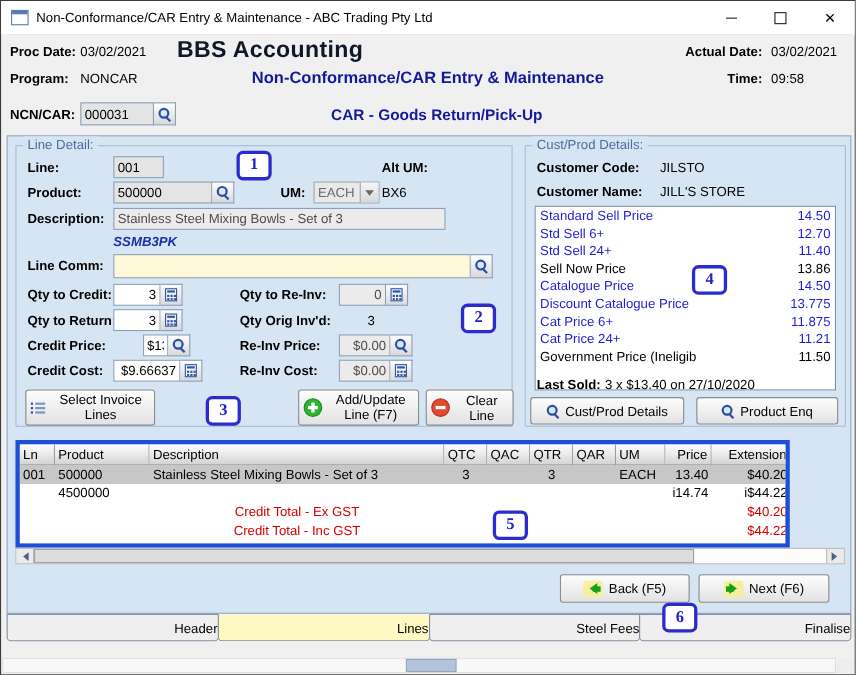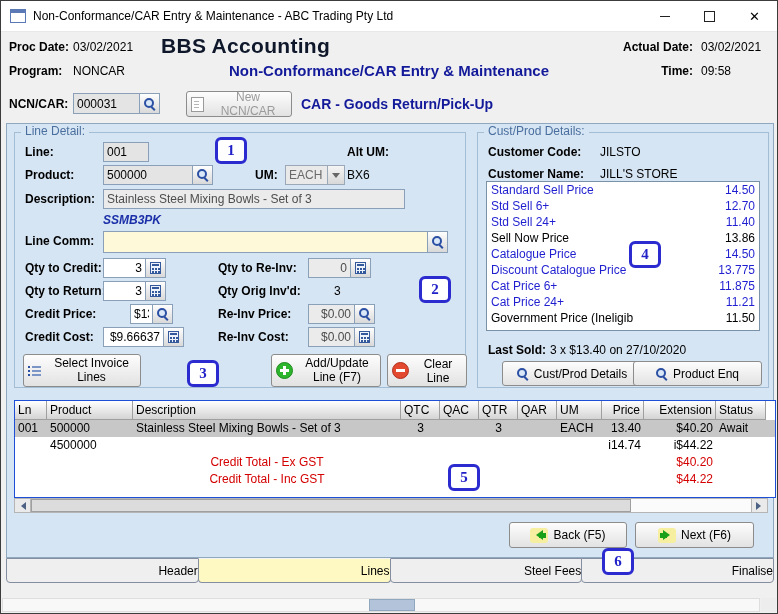--- a/index.html
+++ b/index.html
@@ -78,22 +78,22 @@
   .gb-title{position:absolute;top:-9px;left:6px;background:#d6e5f3;padding:0 4px;color:#4a6f9f;font-size:12px;}
   .lab{position:absolute;font-weight:bold;white-space:nowrap;}
   .val{position:absolute;white-space:nowrap;}
   .prodcode{color:#1b2fa8;font-weight:bold;font-style:italic;}
   
   .listbox{position:absolute;background:#fff;border:1px solid #7a92a8;box-sizing:border-box;overflow:hidden;}
   .lrow{display:flex;justify-content:space-between;height:16px;line-height:16px;padding:0 4px;color:#1f1fd0;cursor:default;}
   .lrow .ll{white-space:nowrap;overflow:hidden;}
   .lrow.dark{color:#000;}
   
-  .tbl{position:absolute;left:7px;top:276px;width:762px;height:98px;background:#fff;
-    border:1px solid #1d4ed8;box-sizing:border-box;overflow:hidden;}
+  .tbl{position:absolute;left:7px;top:276px;width:704px;height:98px;background:#fff;
+    border:4px solid #1d4ed8;box-sizing:border-box;overflow:hidden;}
   .thead{display:flex;height:19px;box-sizing:border-box;}
   .th{background:linear-gradient(#ffffff,#d4d4d4);border-right:1px solid #9f9f9f;border-bottom:1px solid #9f9f9f;
     padding:2px 3px;box-sizing:border-box;white-space:nowrap;overflow:hidden;flex:none;}
   .trow{display:flex;height:17px;line-height:16px;}
   .trow.sel{background:#c7c7c7;}
   .trow.red{color:#d40000;}
   .td{padding:0 3px;box-sizing:border-box;white-space:nowrap;overflow:hidden;flex:none;}
   .c-ln{width:32px;}.c-prod{width:86px;}.c-desc{width:268px;}.c-q{width:39px;}
   .c-um{width:45px;}.c-price{width:42px;}.c-ext{width:72px;}.c-status{width:50px;}
   .ar{text-align:right;}.ac{text-align:center;}
@@ -163,24 +163,20 @@
 
   <div class="kv" style="left:8px;top:96px">
     <span class="b">NCN/CAR:</span>
   </div>
   <div class="field" style="left:72px;top:92px;width:88px">
     <input class="inp gray" style="width: 67px;" readonly="" value="000031">
     <span class="fbtn">
         <span class="mag-icon"></span>
       </span>
   </div>
-  <button class="btn disabled" style="left:185px;top:90px;width:106px;height:26px">
-    <span class="newdoc-icon"></span>
-    <span>New NCN/CAR</span>
-  </button>
   <div class="car-type" style="left:300px;top:95px">CAR - Goods Return/Pick-Up</div>
 
   <div class="page">
 
     <div class="groupbox" style="left:7px;top:8px;width:452px;height:256px">
       <span class="gb-title">Line Detail:</span>
 
       <span class="lab" style="left:10px;top:12px">Line:</span>
       <div class="field" style="left:88px;top:9px;width:46px;height:20px">
         <input class="inp gray" style="width: 100%;" readonly="" value="001">
@@ -288,21 +284,21 @@
     </div>
 
     <div class="groupbox" style="left:470px;top:8px;width:292px;height:256px">
       <span class="gb-title">Cust/Prod Details:</span>
 
       <span class="lab" style="left:10px;top:12px">Customer Code:</span>
       <span class="val" style="left:122px;top:12px">JILSTO</span>
       <span class="lab" style="left:10px;top:34px">Customer Name:</span>
       <span class="val" style="left:122px;top:34px">JILL'S STORE</span>
 
-      <div class="listbox" style="left:8px;top:48px;width:274px;height:150px">
+      <div class="listbox" style="left:8px;top:54px;width:274px;height:168px">
         <div class="lrow">
             <span class="ll">Standard Sell Price</span>
             <span>14.50</span>
           </div>
         <div class="lrow">
             <span class="ll">Std Sell 6+</span>
             <span>12.70</span>
           </div>
         <div class="lrow">
             <span class="ll">Std Sell 24+</span>
@@ -330,21 +326,21 @@
           </div>
         <div class="lrow dark">
             <span class="ll">Government Price (Ineligib</span>
             <span>11.50</span>
           </div>
       </div>
 
       <span class="lab" style="left:10px;top:210px">Last Sold:</span>
       <span class="val" style="left:72px;top:210px">3 x $13.40 on 27/10/2020</span>
 
-      <button class="btn" style="left:24px;top:228px;width:140px;height:25px">
+      <button class="btn" style="left:4px;top:228px;width:140px;height:25px">
         <span class="mag-icon"></span>
         <span>Cust/Prod Details</span>
       </button>
       <button class="btn" style="left:155px;top:228px;width:129px;height:25px">
         <span class="mag-icon"></span>
         <span>Product Enq</span>
       </button>
     </div>
 
     <div class="tbl">

